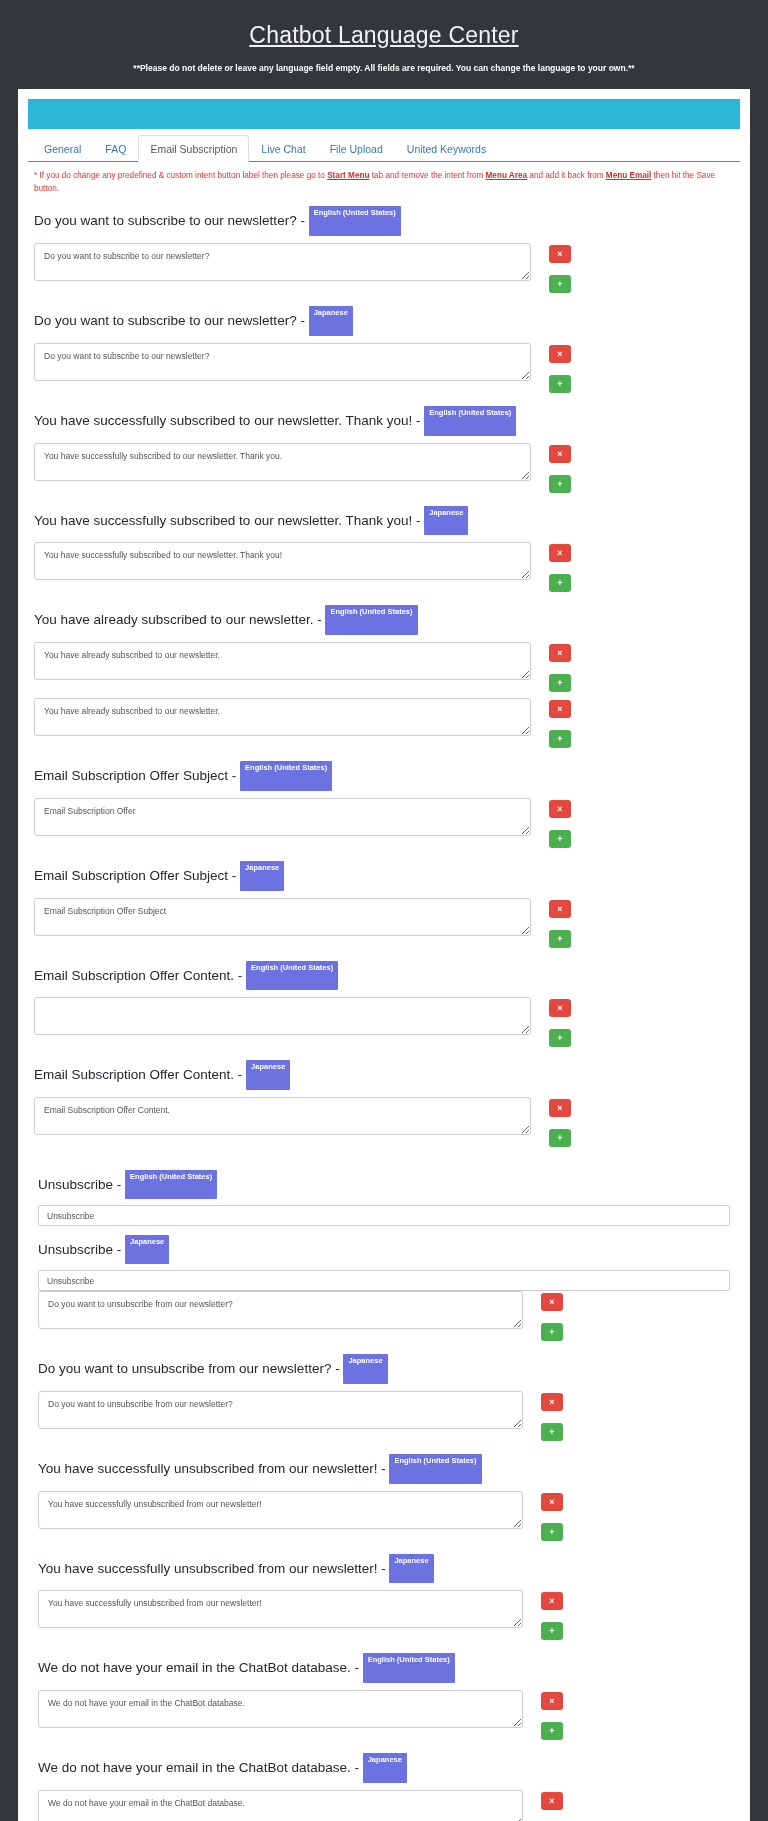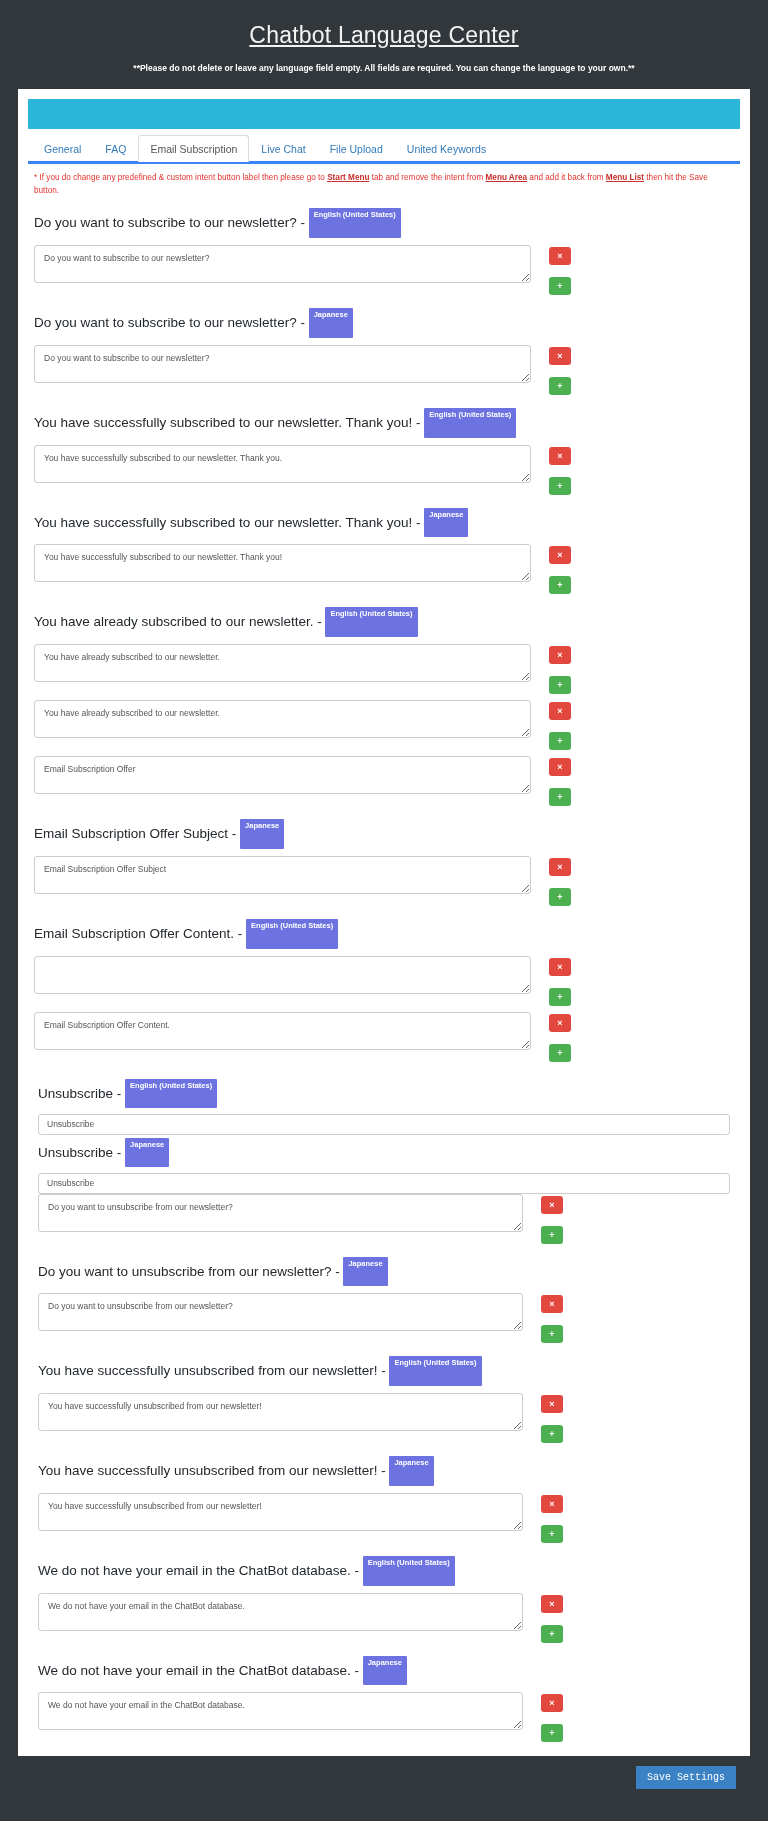--- a/index.html
+++ b/index.html
@@ -40,21 +40,21 @@
   .panel-inner { padding: 10px 10px 0 10px; }
   .teal-bar {
     background: #29b6d8;
     height: 30px;
     margin: 0 0 6px 0;
   }
   
   .tabs {
     display: flex;
     align-items: flex-start;
-    border-bottom: 3px solid #3b82f6;
+    border-bottom: 1px solid #3b82f6;
     padding-left: 4px;
     margin-bottom: 0;
   }
   .tab {
     font-size: 10.5px;
     color: #337ab7;
     padding: 7px 11px;
     border: 1px solid transparent;
     border-bottom: none;
     margin-bottom: -1px;
@@ -143,21 +143,21 @@
     font-size: 8px;
     color: #555;
     padding: 14px 6px 10px 6px;
   }
 
   
   .unsub-block { padding-left: 10px; padding-right: 10px; }
   .unsub-label {
     font-size: 13.5px;
     color: #23282d;
-    margin: 4px 0 5px 0;
+    margin: 10px 0 5px 0;
   }
   input.f-text {
     width: 100%;
     height: 21px;
     border: 1px solid #ccc;
     border-radius: 3px;
     padding: 3px 8px;
     font-family: "Liberation Sans", sans-serif;
     font-size: 8.5px;
     color: #555;
@@ -201,21 +201,21 @@
 
       <div class="tabs" id="tab-bar">
           <div class="tab">General</div>
           <div class="tab">FAQ</div>
           <div class="tab active">Email Subscription</div>
           <div class="tab">Live Chat</div>
           <div class="tab">File Upload</div>
           <div class="tab">United Keywords</div>
         </div>
 
-      <div class="warning-line" id="warning-line"><span>* If you do change any predefined &amp; custom intent button label then please go to </span><b>Start Menu</b><span> tab and remove the intent from </span><b>Menu Area</b><span> and add it back from </span><b>Menu List</b><span> then hit the Save button.</span></div>
+      <div class="warning-line" id="warning-line"><span>* If you do change any predefined &amp; custom intent button label then please go to </span><b>Start Menu</b><span> tab and remove the intent from </span><b>Menu Area</b><span> and add it back from </span><b>Menu Email</b><span> then hit the Save button.</span></div>
 
       <div class="content" id="field-list">
           <div class="field-group">
             <div class="field-label"><span>Do you want to subscribe to our newsletter?</span> - <span class="badge">English (United States)</span></div>
             <div class="row">
               <div class="ta-wrap"><textarea class="f" style="">Do you want to subscribe to our newsletter?</textarea></div>
               <div class="btn-col">
                 <button class="btn-sq btn-del">×</button>
                 <button class="btn-sq btn-add">+</button>
               </div>
@@ -264,20 +264,21 @@
           <div class="field-group">
             <div class="row">
               <div class="ta-wrap"><textarea class="f" style="">You have already subscribed to our newsletter.</textarea></div>
               <div class="btn-col">
                 <button class="btn-sq btn-del">×</button>
                 <button class="btn-sq btn-add">+</button>
               </div>
             </div>
           </div>
           <div class="field-group">
+            <div class="field-label"><span>Email Subscription Offer Subject</span> - <span class="badge">English (United States)</span></div>
             <div class="row">
               <div class="ta-wrap"><textarea class="f" style="">Email Subscription Offer</textarea></div>
               <div class="btn-col">
                 <button class="btn-sq btn-del">×</button>
                 <button class="btn-sq btn-add">+</button>
               </div>
             </div>
           </div>
           <div class="field-group">
             <div class="field-label"><span>Email Subscription Offer Subject</span> - <span class="badge">Japanese</span></div>
@@ -293,20 +294,21 @@
             <div class="field-label"><span>Email Subscription Offer Content.</span> - <span class="badge">English (United States)</span></div>
             <div class="row">
               <div class="ta-wrap"><textarea class="f" style=""></textarea></div>
               <div class="btn-col">
                 <button class="btn-sq btn-del">×</button>
                 <button class="btn-sq btn-add">+</button>
               </div>
             </div>
           </div>
           <div class="field-group">
+            <div class="field-label"><span>Email Subscription Offer Content.</span> - <span class="badge">Japanese</span></div>
             <div class="row">
               <div class="ta-wrap"><textarea class="f" style="">Email Subscription Offer Content.</textarea></div>
               <div class="btn-col">
                 <button class="btn-sq btn-del">×</button>
                 <button class="btn-sq btn-add">+</button>
               </div>
             </div>
           </div>
         </div>
 

